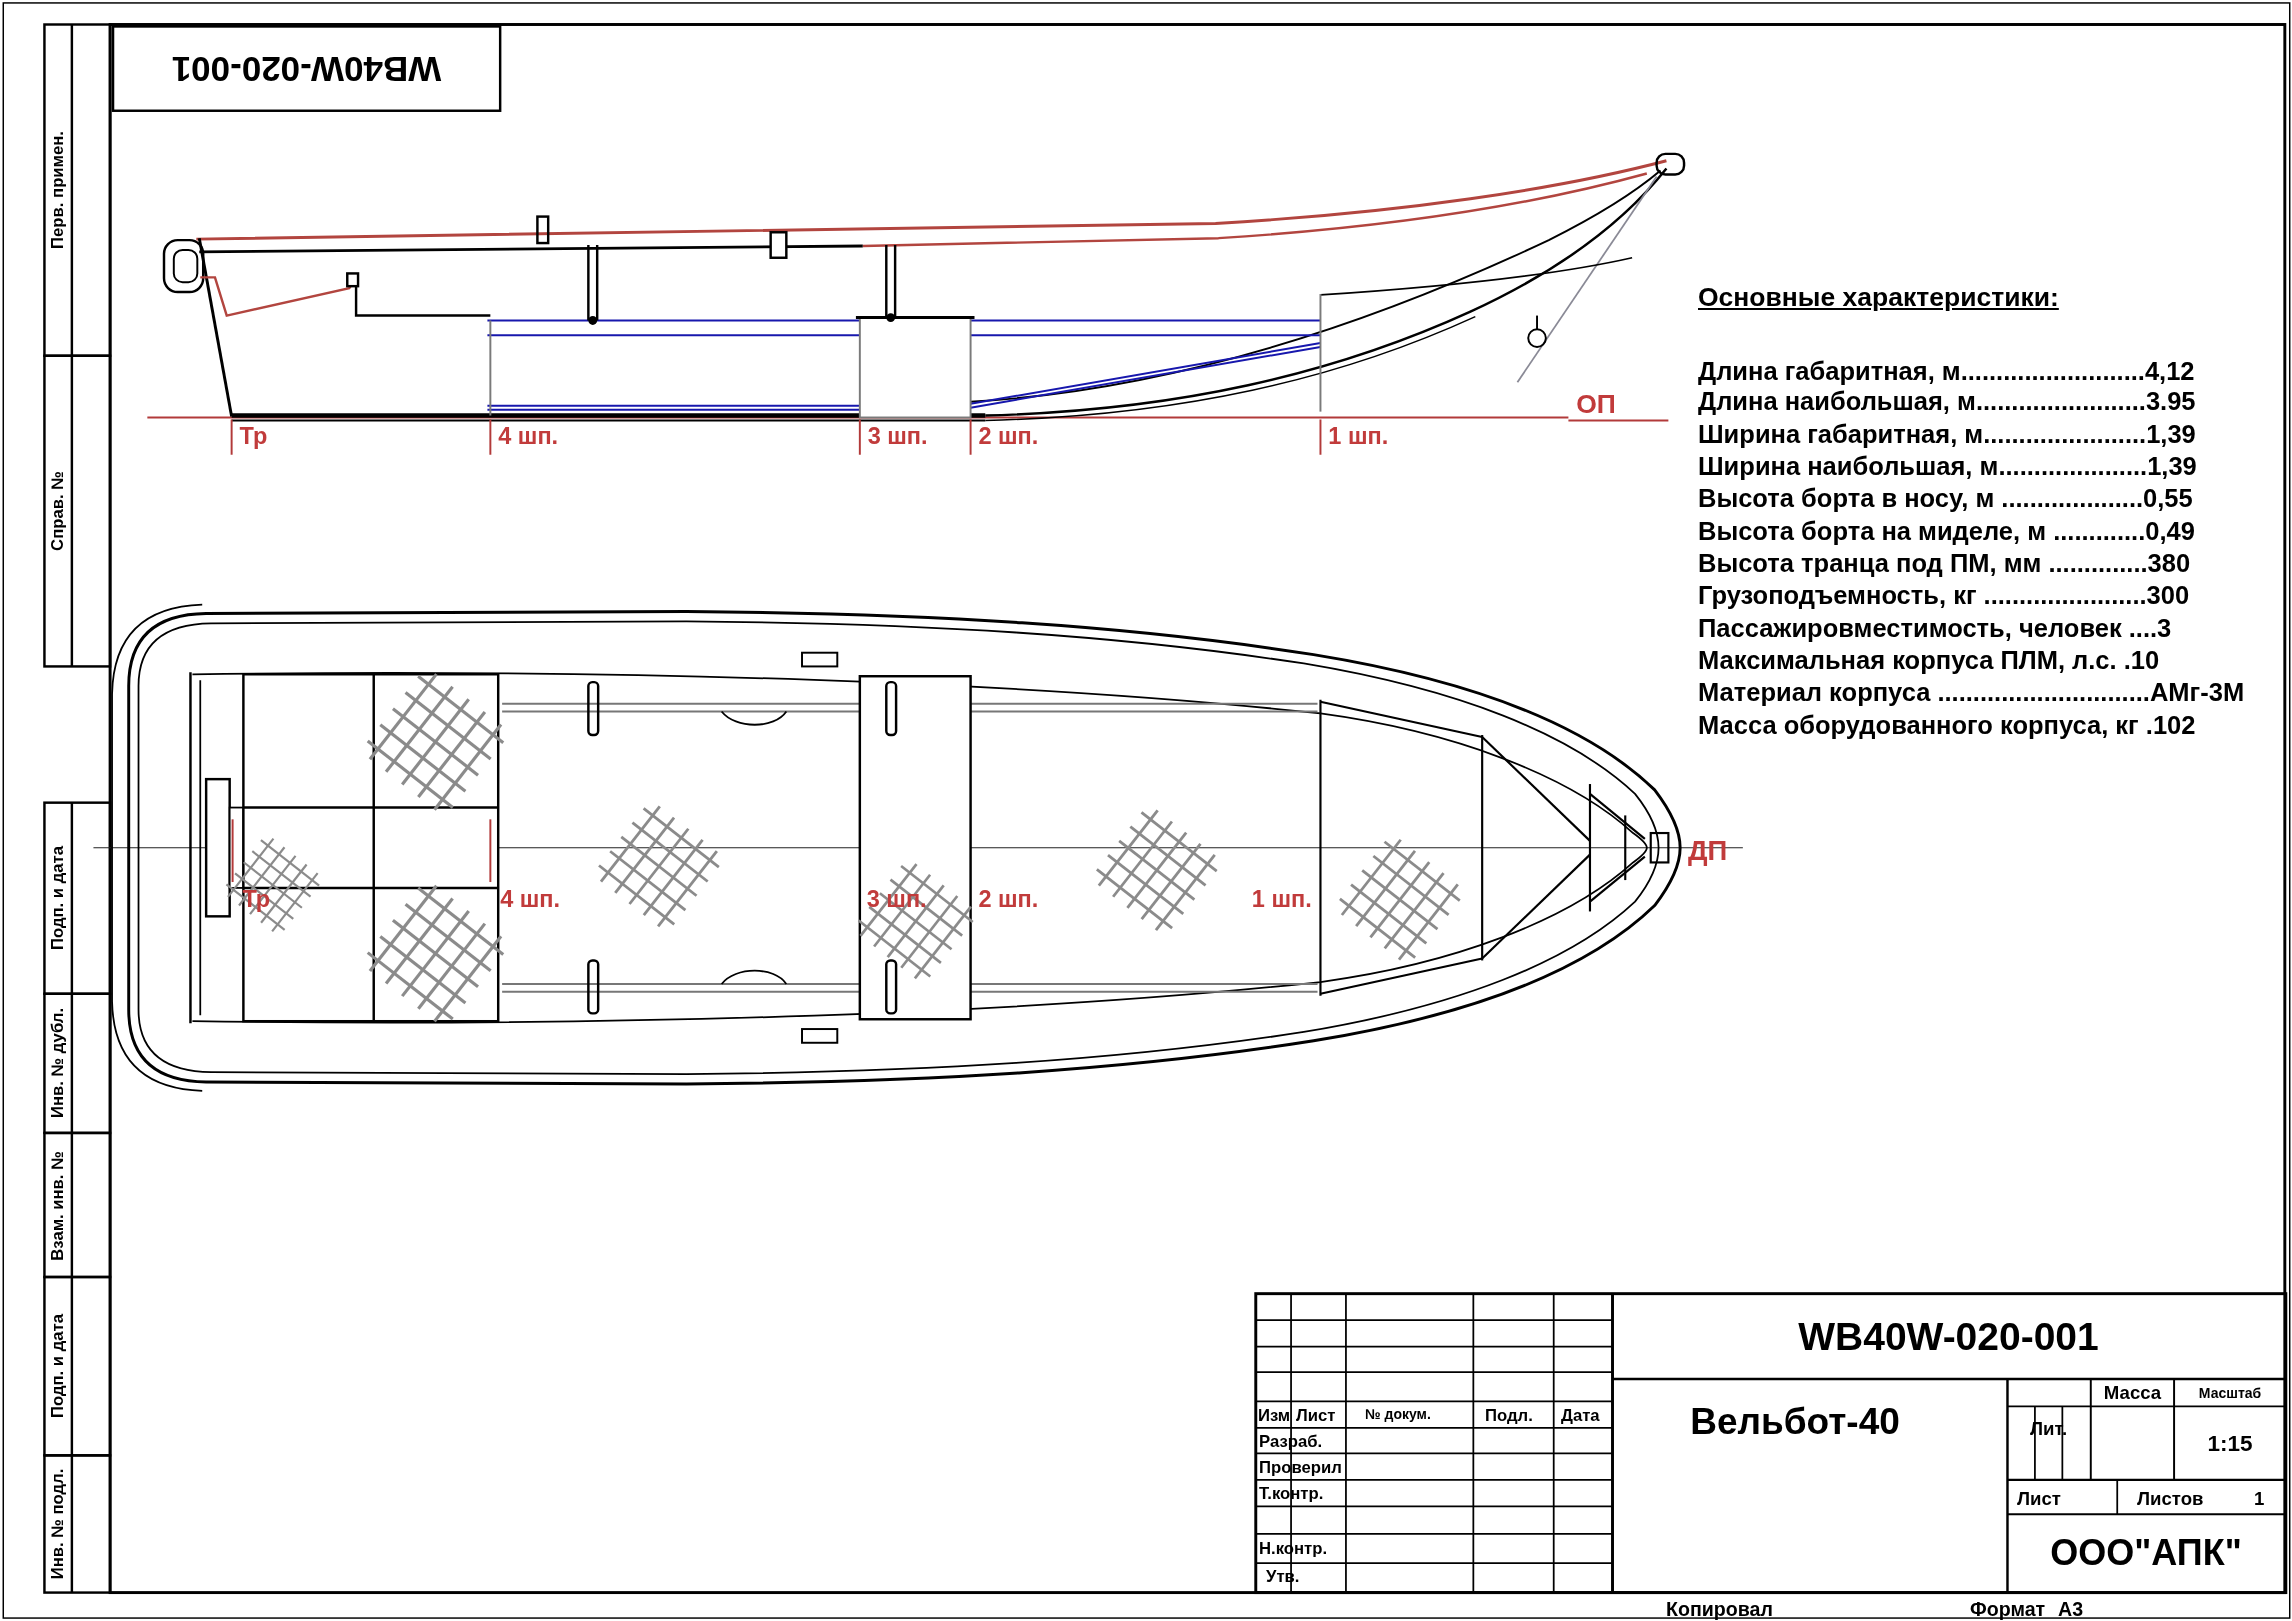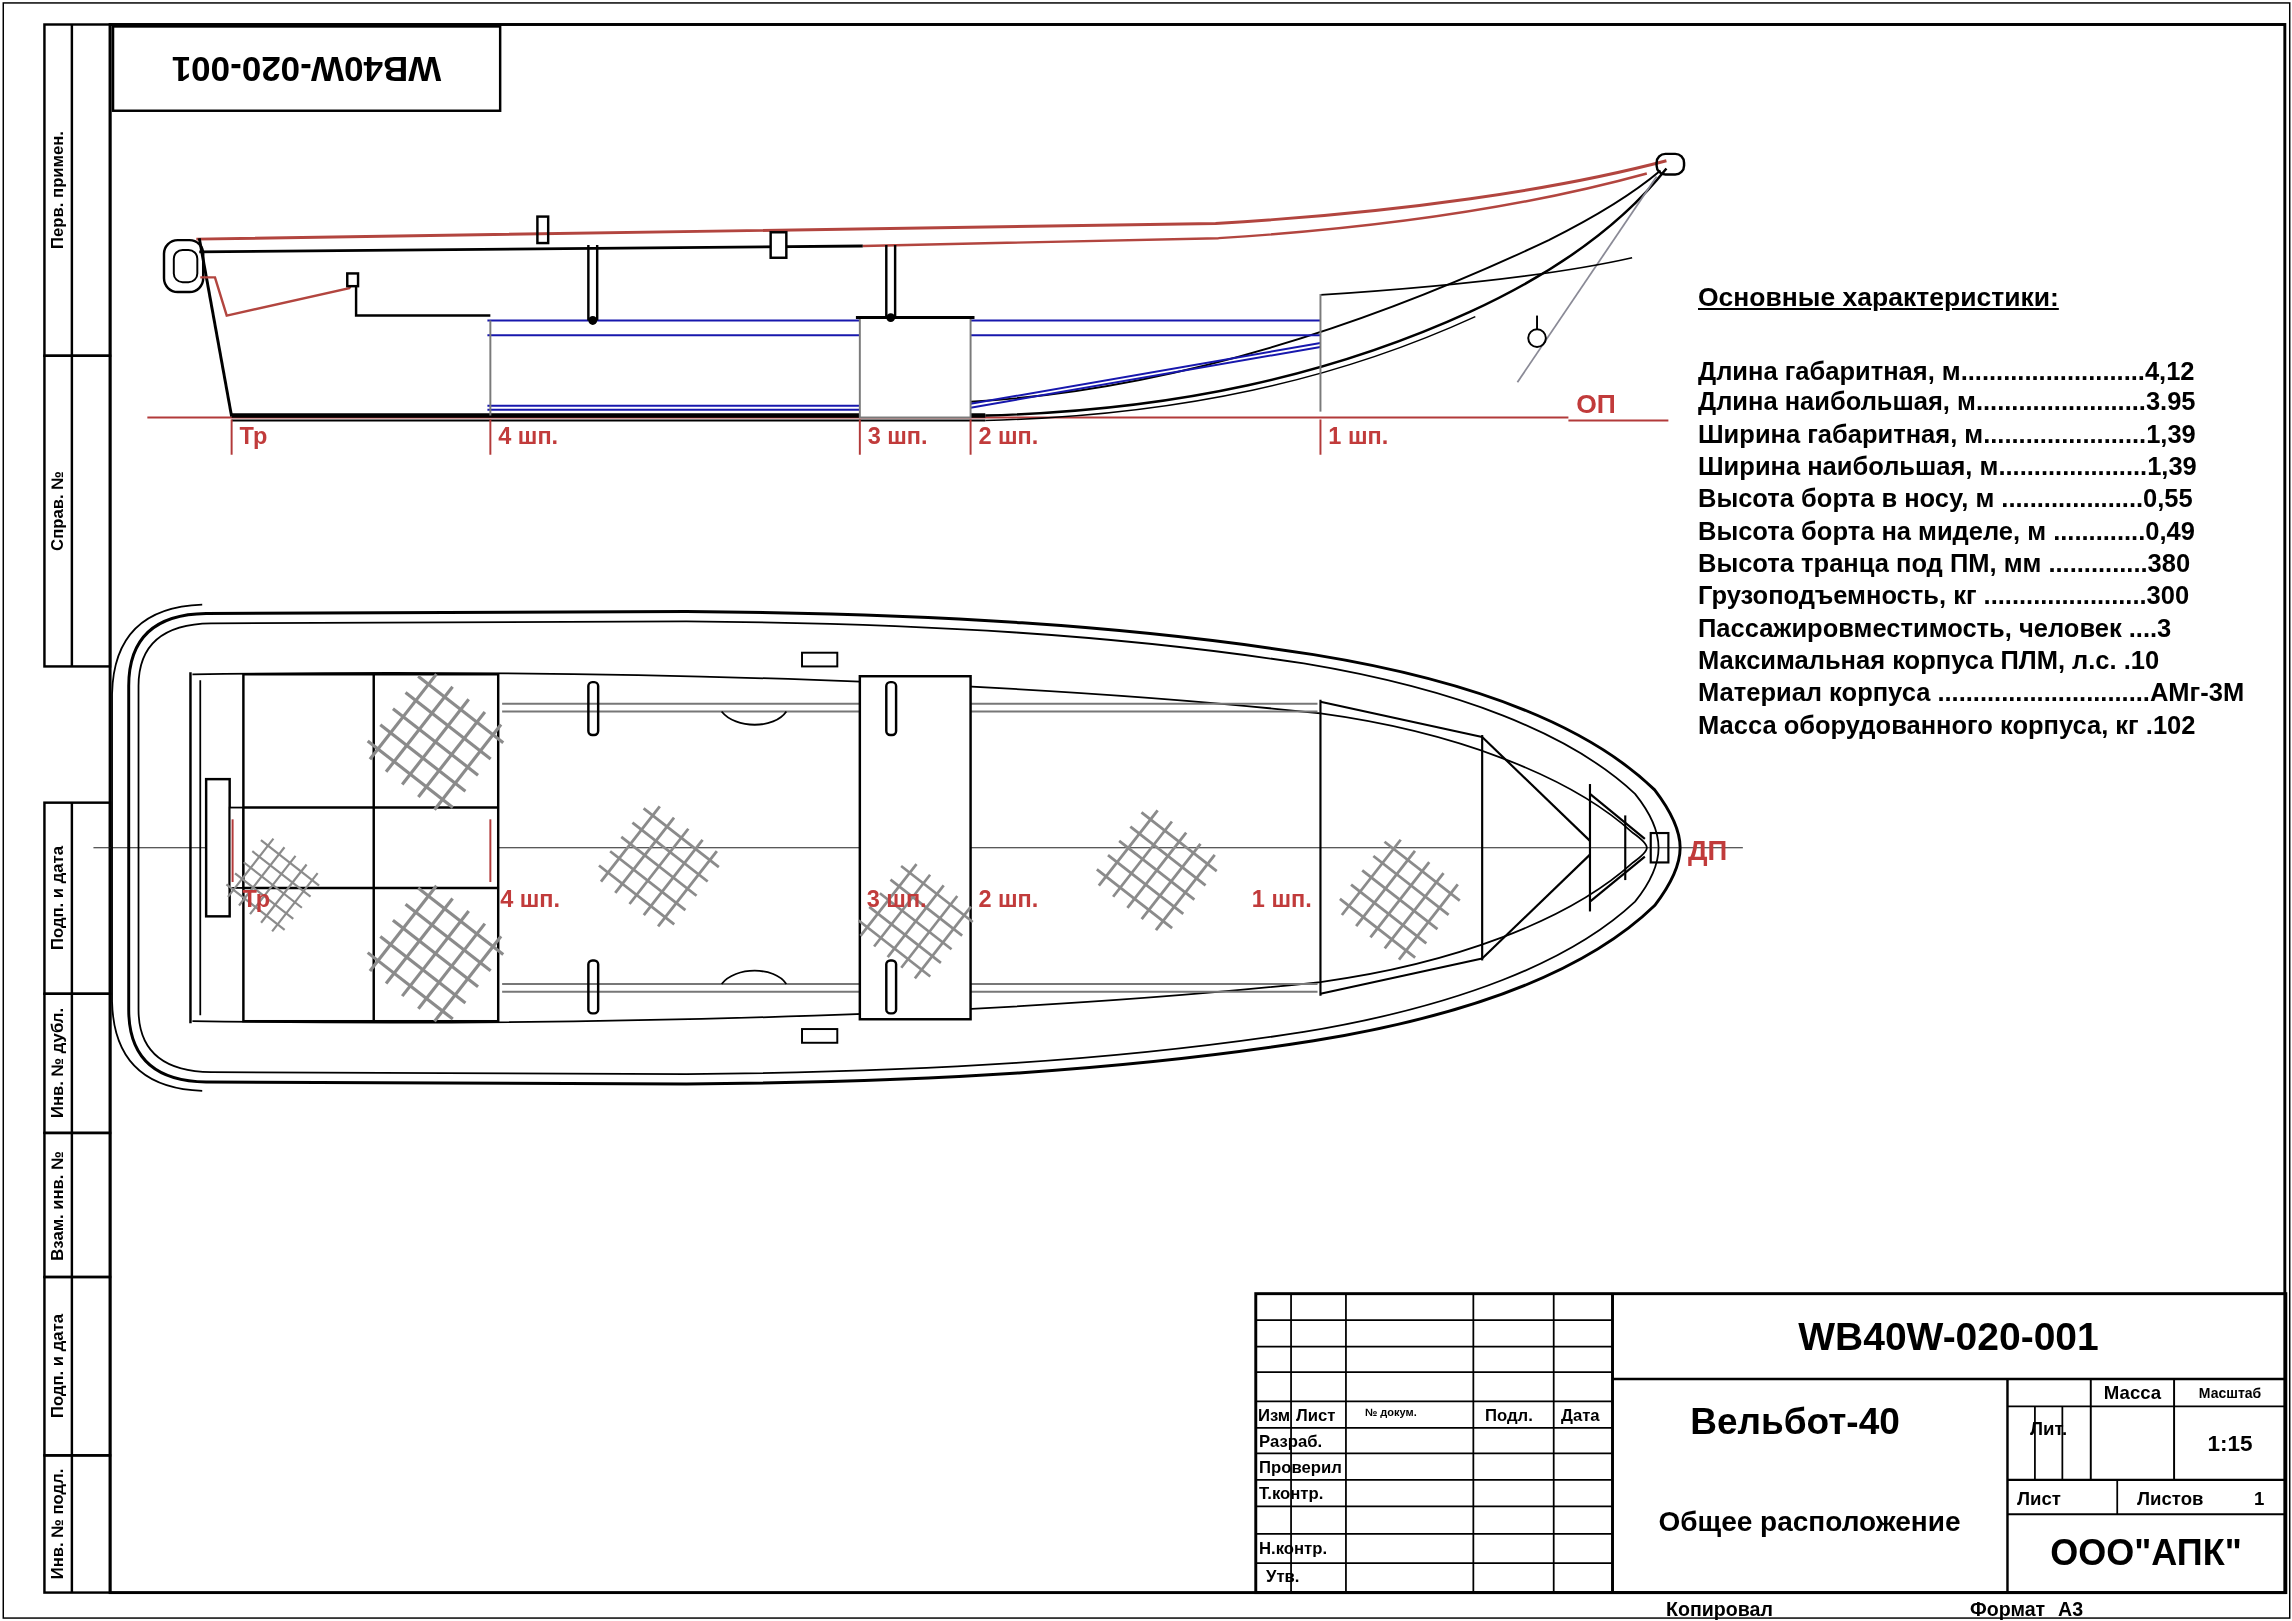--- a/index.html
+++ b/index.html
@@ -273,32 +273,31 @@
 <div class="spec-line" style="top:517px;">Высота борта на миделе, м .............0,49</div>
 <div class="spec-line" style="top:549px;">Высота транца под ПМ, мм ..............380</div>
 <div class="spec-line" style="top:581px;">Грузоподъемность, кг .......................300</div>
 <div class="spec-line" style="top:614px;">Пассажировместимость, человек ....3</div>
 <div class="spec-line" style="top:646px;">Максимальная корпуса ПЛМ, л.с. .10</div>
 <div class="spec-line" style="top:678px;">Материал корпуса ..............................АМг-3М</div>
 <div class="spec-line" style="top:711px;">Масса оборудованного корпуса, кг .102</div>
 
 <div class="tb" style="left:1258px;top:1406px;font-size:16.7px;">Изм</div>
 <div class="tb" style="left:1296px;top:1406px;font-size:16.7px;">Лист</div>
-<div class="tb" style="left:1365px;top:1406px;font-size:11px;">№ докум.</div>
+<div class="tb" style="left:1365px;top:1406px;font-size:14px;">№ докум.</div>
 <div class="tb" style="left:1485px;top:1406px;font-size:16.7px;">Подл.</div>
 <div class="tb" style="left:1561px;top:1406px;font-size:16.7px;">Дата</div>
 <div class="tb" style="left:1259px;top:1432px;font-size:16.7px;">Разраб.</div>
 <div class="tb" style="left:1259px;top:1458px;font-size:16.7px;">Проверил</div>
 <div class="tb" style="left:1259px;top:1484px;font-size:16.7px;">Т.контр.</div>
 <div class="tb" style="left:1259px;top:1539px;font-size:16.7px;">Н.контр.</div>
 <div class="tb" style="left:1266px;top:1567px;font-size:16.7px;">Утв.</div>
 
 <div class="tb c" style="left:1612px;top:1294px;width:673px;height:85px;font-size:39px;">WB40W-020-001</div>
 <div class="tb c" style="left:1612px;top:1387px;width:366px;height:69px;font-size:37px;">Вельбот-40</div>
-<div class="tb c" style="left:1612px;top:1498px;width:395px;height:47px;font-size:28px;">Общее расположение</div>
 
 <div class="tb c" style="left:2007px;top:1381px;width:83px;height:23.5px;font-size:18.6px;margin-top:36px;">Лит.</div>
 <div class="tb c" style="left:2091px;top:1381px;width:83px;height:23.5px;font-size:18.6px;">Масса</div>
 <div class="tb c" style="left:2174px;top:1381px;width:112px;height:24px;font-size:14px;border-radius:7px;">Масштаб</div>
 <div class="tb c" style="left:2174px;top:1426px;width:112px;height:35px;font-size:22.5px;">1:15</div>
 <div class="tb" style="left:2017px;top:1488px;font-size:18.6px;">Лист</div>
 <div class="tb" style="left:2137px;top:1488px;font-size:18.6px;">Листов</div>
 <div class="tb" style="left:2254px;top:1488px;font-size:18.6px;">1</div>
 <div class="tb c" style="left:2007px;top:1514px;width:278px;height:78px;font-size:36px;">ООО"АПК"</div>
 

